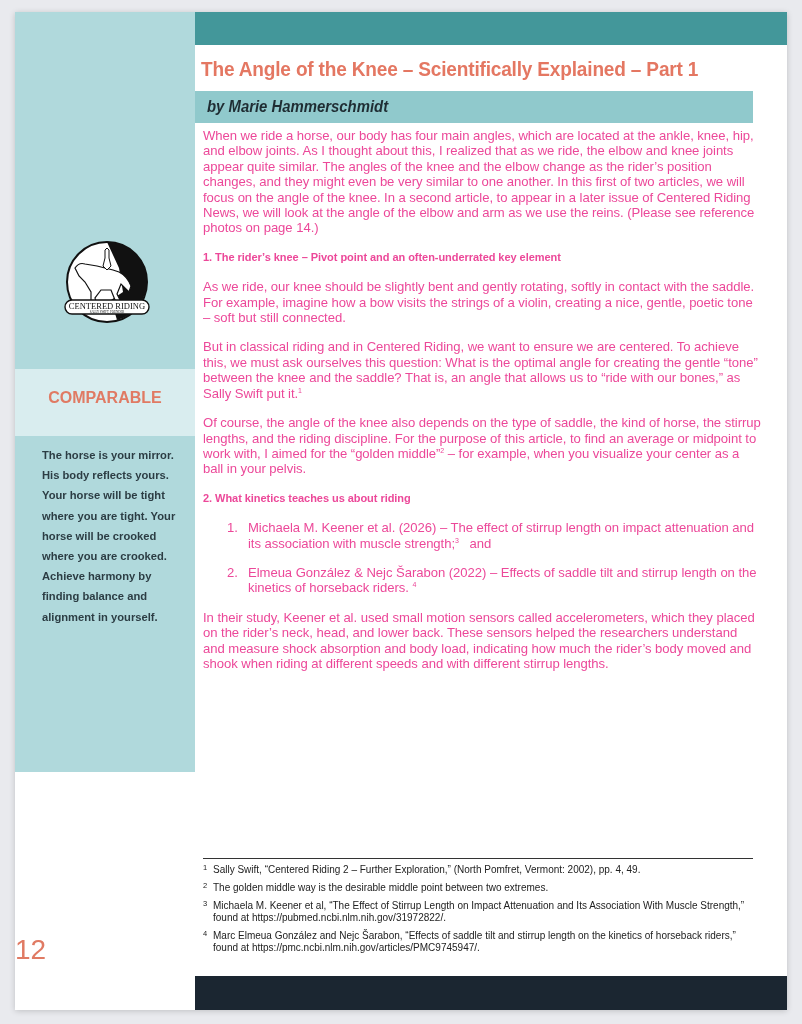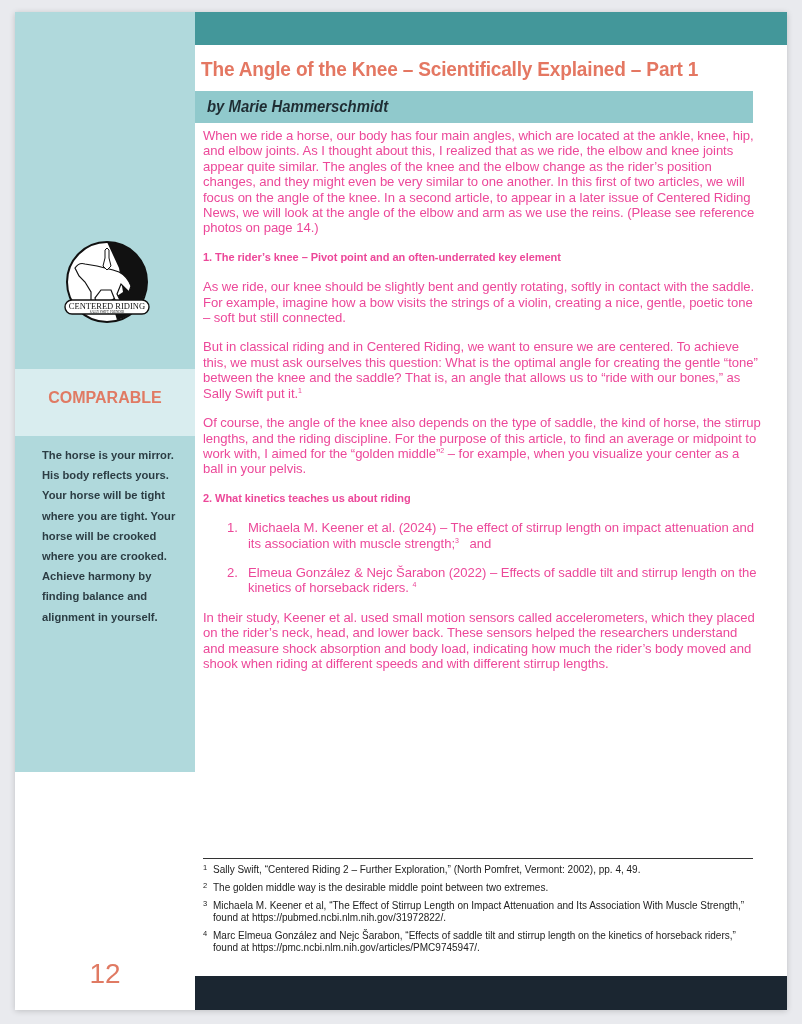--- a/index.html
+++ b/index.html
@@ -45,23 +45,22 @@
       position: absolute;
       left: 27px; top: 433px;
       width: 148px;
       color: #2c3d44;
       font-weight: bold;
       font-size: 11.2px;
       line-height: 20.2px;
     }
     .page-num {
       position: absolute;
-      left: 0; top: 946px;
+      left: 0; top: 922px;
       width: 180px;
-      text-align: center;
       color: #e07a63;
       font-size: 28px;
     }
     .top-band {
       position: absolute;
       left: 180px; top: 0;
       width: 592px; height: 33px;
       background: #43979a;
     }
     .bottom-band {
@@ -192,21 +191,21 @@
     <h3>1. The rider’s knee – Pivot point and an often-underrated key element</h3>
     <p>As we ride, our knee should be slightly bent and gently rotating, softly in contact with the saddle. For example, imagine how a bow visits the strings of a violin, creating a nice, gentle, poetic tone – soft but still connected.</p>
     <p><span>But in classical riding and in Centered Riding, we want to ensure we are centered. To achieve this, we must ask ourselves this question: What is the optimal angle for creating the gentle “tone” between the knee and the saddle?  That is, an angle that allows us to “ride with our bones,” as Sally Swift put it.</span><sup>1</sup></p>
     <p><span>Of course, the angle of the knee also depends on the type of saddle, the kind of horse, the stirrup lengths, and the riding discipline. For the purpose of this article, to find an average or midpoint to work with, I aimed for the “golden middle”</span><sup>2</sup><span>  – for example, when you visualize your center as a ball in your pelvis.</span></p>
 
     <h3>2. What kinetics teaches us about riding</h3>
 
     <ol class="refs">
       <li>
         <span class="num">1.</span>
-        <span>Michaela M. Keener et al. (2024) – The effect of stirrup length on impact attenuation and its association with muscle strength;</span><sup>3</sup><span style="white-space:pre">   and</span>
+        <span>Michaela M. Keener et al. (2026) – The effect of stirrup length on impact attenuation and its association with muscle strength;</span><sup>3</sup><span style="white-space:pre">   and</span>
       </li>
       <li>
         <span class="num">2.</span>
         <span>Elmeua González &amp; Nejc Šarabon (2022) – Effects of saddle tilt and stirrup length on the kinetics of horseback riders. </span><sup>4</sup>
       </li>
     </ol>
 
     <p>In their study, Keener et al. used small motion sensors called accelerometers, which they placed on the rider’s neck, head, and lower back. These sensors helped the researchers understand and measure shock absorption and body load, indicating how much the rider’s body moved and shook when riding at different speeds and with different stirrup lengths.</p>
   </div>
 

